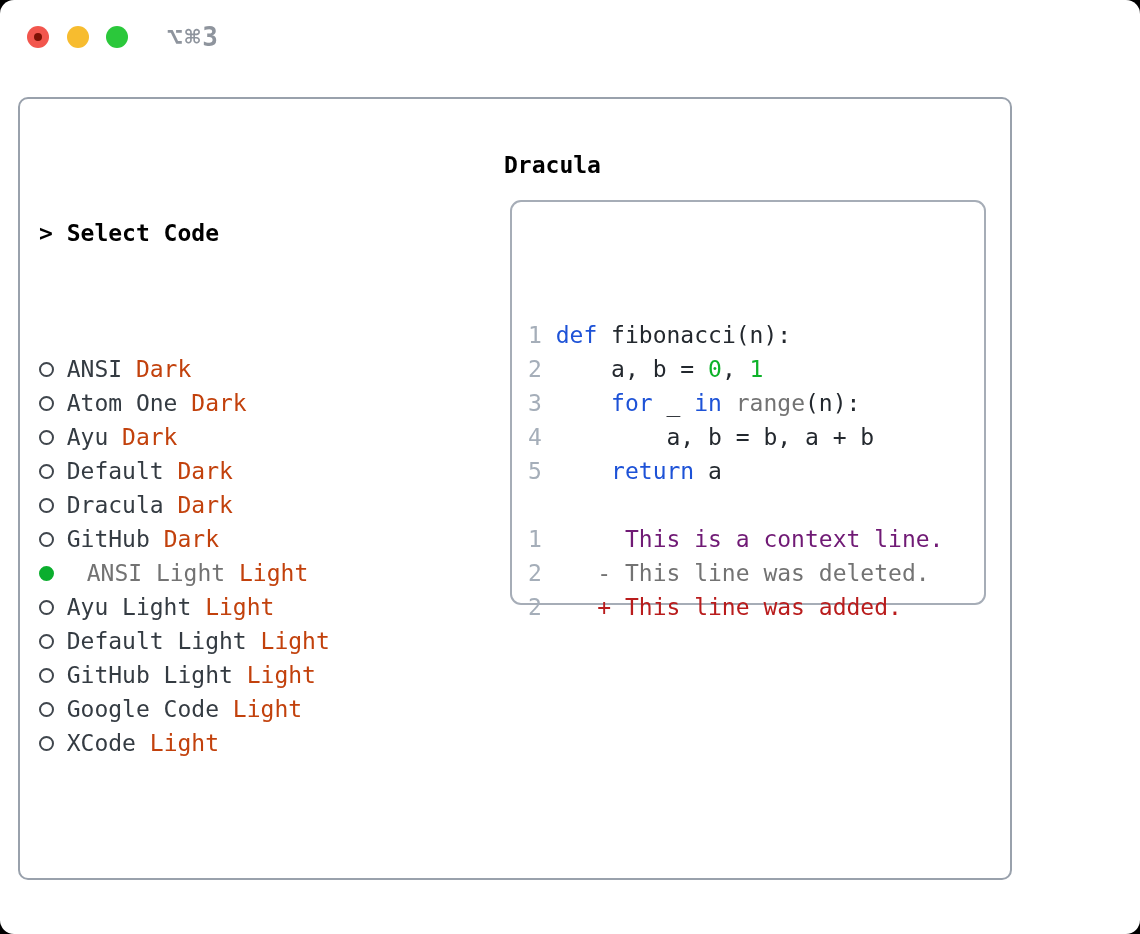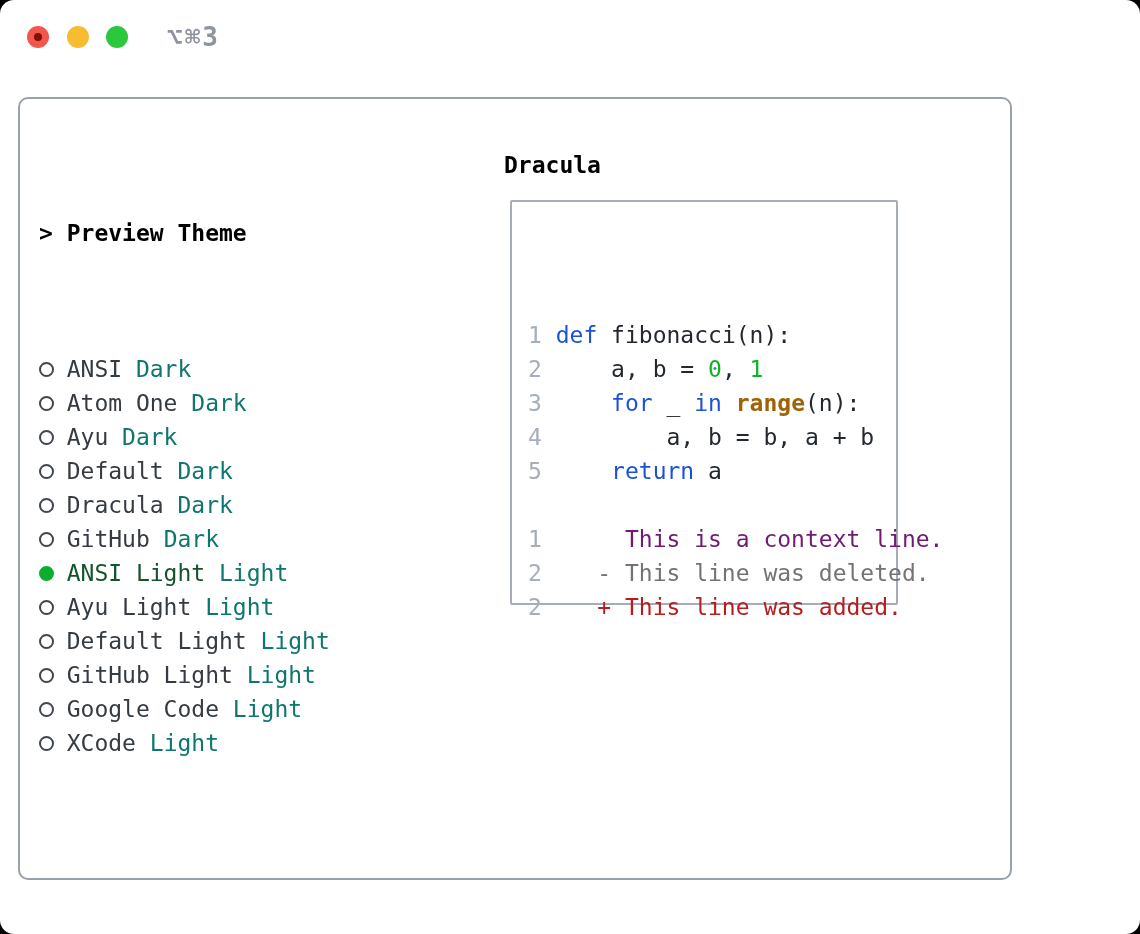--- a/index.html
+++ b/index.html
@@ -22,53 +22,53 @@
     border:2px solid #99a1ac;border-radius:10px;box-sizing:border-box;background:#fff;}
   
   .left-col{position:absolute;left:19px;top:49px;white-space:pre;color:#343b42;}
   .row{height:34px;}
   .slot{display:inline-block;width:1.204em;height:34px;position:relative;vertical-align:top;}
   .caret{font-weight:bold;color:#000;}
   .h-label{font-weight:bold;color:#000;}
   .radio::before{content:"";position:absolute;left:0;top:10px;width:11px;height:11px;
     border:2px solid #40464d;border-radius:50%;}
   .radio.on::before{border-color:#0bae2e;background:#0bae2e;}
-  .t-tag{color:#0f766e;}
-  .theme-row.selected .t-name{color:#14532d;}
+  .t-tag{color:#c2410c;}
+  .theme-row.selected .t-name{color:#737373;margin-left:20px;}
   
   .preview-header{position:absolute;left:484px;top:49px;height:34px;font-weight:bold;color:#000;}
-  .preview-box{position:absolute;left:490px;top:101px;width:388px;height:405px;
-    border:2px solid #a6adb7;border-radius:2px;box-sizing:border-box;
+  .preview-box{position:absolute;left:490px;top:101px;width:476px;height:405px;
+    border:2px solid #a6adb7;border-radius:11px;box-sizing:border-box;
     padding:14px 0 0 16px;white-space:pre;background:#fff;}
   .pline{height:34px;}
   .lineno{color:#a5aeb9;}
   .seg-code{color:#23282e;}
   .seg-kw{color:#1d52d7;}
-  .seg-fn{color:#a16207;font-weight:bold;}
+  .seg-fn{color:#737373;}
   .seg-lit{color:#0db229;}
   .seg-ctx{color:#701a75;}
   .seg-del{color:#737373;}
   .seg-add{color:#b91c1c;}
 </style>
 </head>
 <body>
 
 <div class="window">
 
   <div class="titlebar">
     <span class="tl red"></span>
     <span class="tl yellow"></span>
     <span class="tl green"></span>
     <span class="shortcut">⌥⌘3</span>
   </div>
 
   <div class="panel">
 
     <div class="left-col">
-      <div class="row"><span class="slot caret">&gt;</span><span class="h-label">Preview Theme</span></div>
+      <div class="row"><span class="slot caret">&gt;</span><span class="h-label">Select Code</span></div>
 
       <div><div class="row theme-row"><span class="slot radio"></span><span class="t-name">ANSI</span><span class="t-tag"> Dark</span></div><div class="row theme-row"><span class="slot radio"></span><span class="t-name">Atom One</span><span class="t-tag"> Dark</span></div><div class="row theme-row"><span class="slot radio"></span><span class="t-name">Ayu</span><span class="t-tag"> Dark</span></div><div class="row theme-row"><span class="slot radio"></span><span class="t-name">Default</span><span class="t-tag"> Dark</span></div><div class="row theme-row"><span class="slot radio"></span><span class="t-name">Dracula</span><span class="t-tag"> Dark</span></div><div class="row theme-row"><span class="slot radio"></span><span class="t-name">GitHub</span><span class="t-tag"> Dark</span></div><div class="row theme-row selected"><span class="slot radio on"></span><span class="t-name">ANSI Light</span><span class="t-tag"> Light</span></div><div class="row theme-row"><span class="slot radio"></span><span class="t-name">Ayu Light</span><span class="t-tag"> Light</span></div><div class="row theme-row"><span class="slot radio"></span><span class="t-name">Default Light</span><span class="t-tag"> Light</span></div><div class="row theme-row"><span class="slot radio"></span><span class="t-name">GitHub Light</span><span class="t-tag"> Light</span></div><div class="row theme-row"><span class="slot radio"></span><span class="t-name">Google Code</span><span class="t-tag"> Light</span></div><div class="row theme-row"><span class="slot radio"></span><span class="t-name">XCode</span><span class="t-tag"> Light</span></div></div>
 
       <div class="row"></div>
 
       
 
       
 
       

